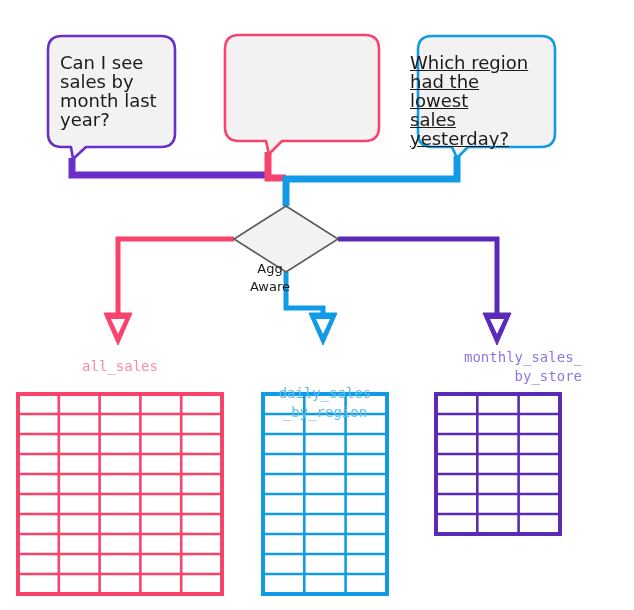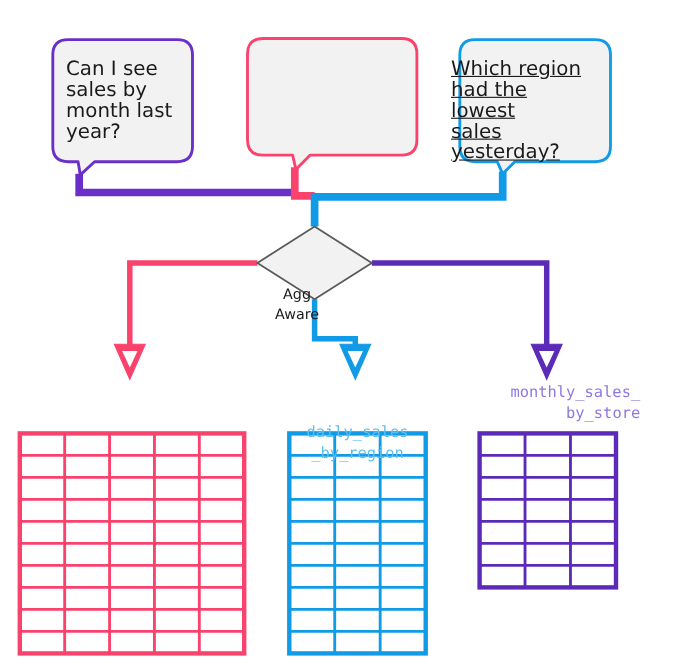--- a/index.html
+++ b/index.html
@@ -169,20 +169,21 @@
 
 
   <div class="bubble-text" style="left:410px; top:53px; width:122px;text-decoration:underline;">Which region
 had the lowest
 sales
 yesterday?</div>
 
   <div class="diamond-text" style="left:224px; top:220px; width:92px;margin-top:40px;">Agg
 Aware</div>
 
+  <div class="table-label" style="left:40px; top:357px; width:160px; color:#fb8aa3;">all_sales</div>
 
   <div class="table-label" style="left:248px; top:348px; width:154px; color:#5cbff0;margin-top:36px;">daily_sales
 _by_region</div>
 
   <div class="table-label" style="left:414px; top:348px; width:168px; color:#8f77e0;text-align:right;">monthly_sales_
 by_store</div>
 
 </div>
 
 </body></html>

